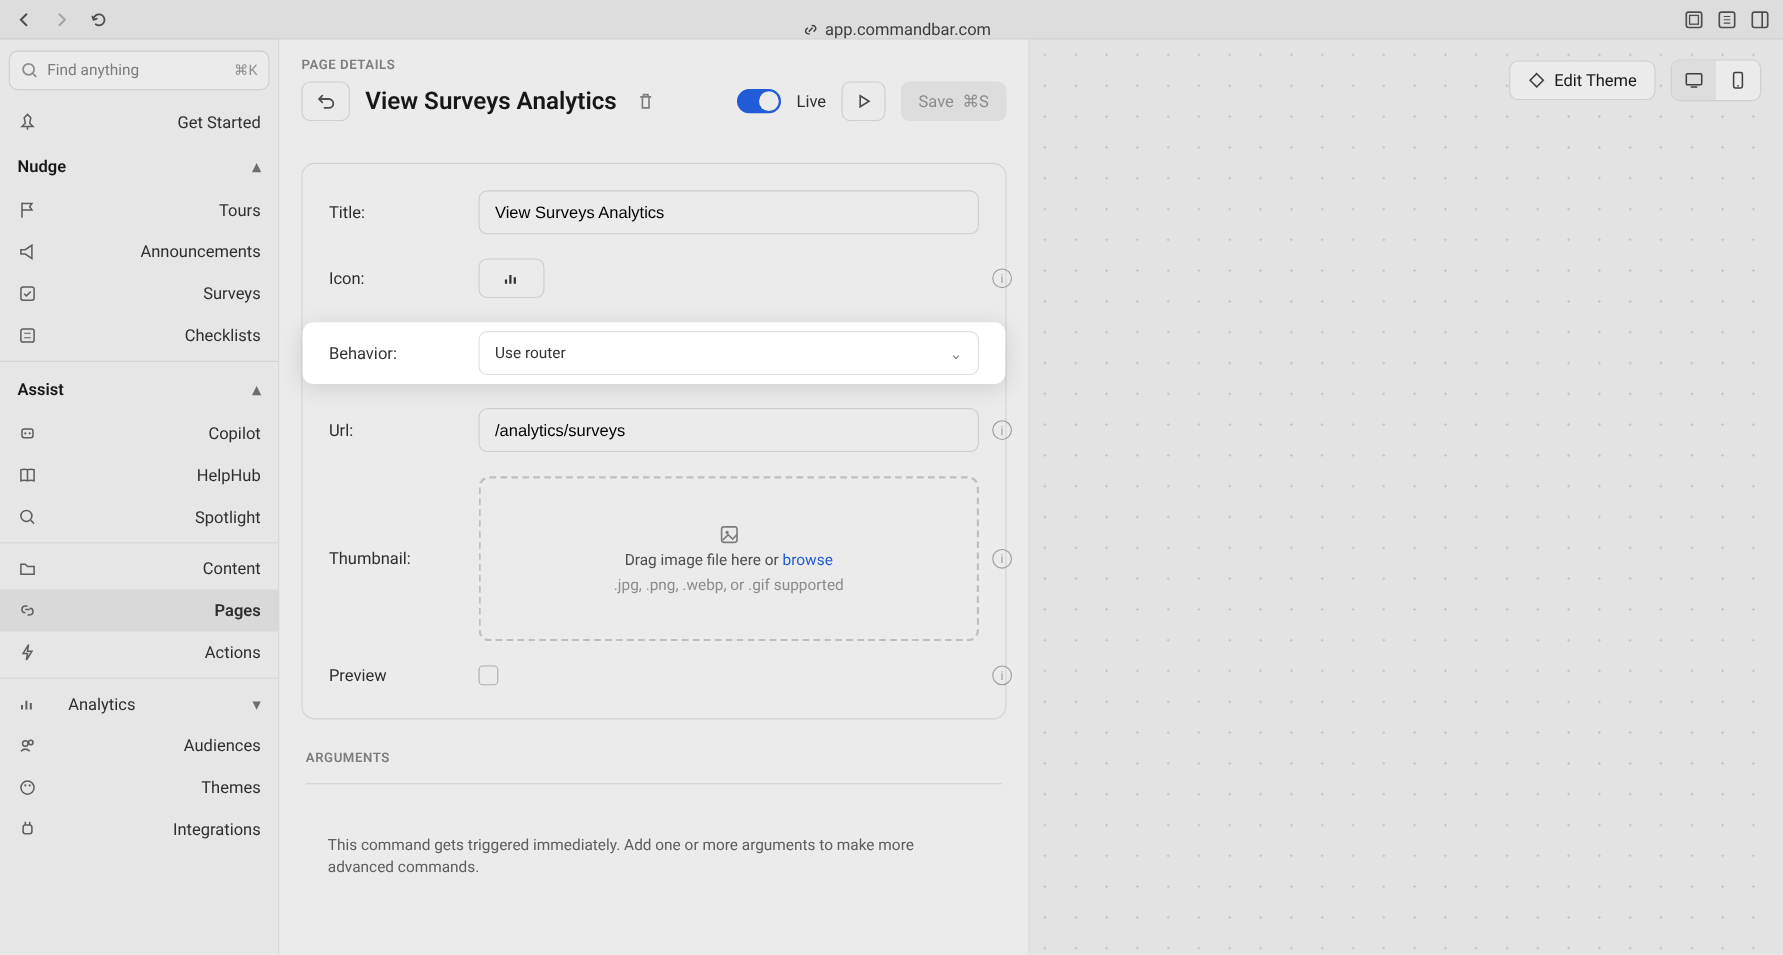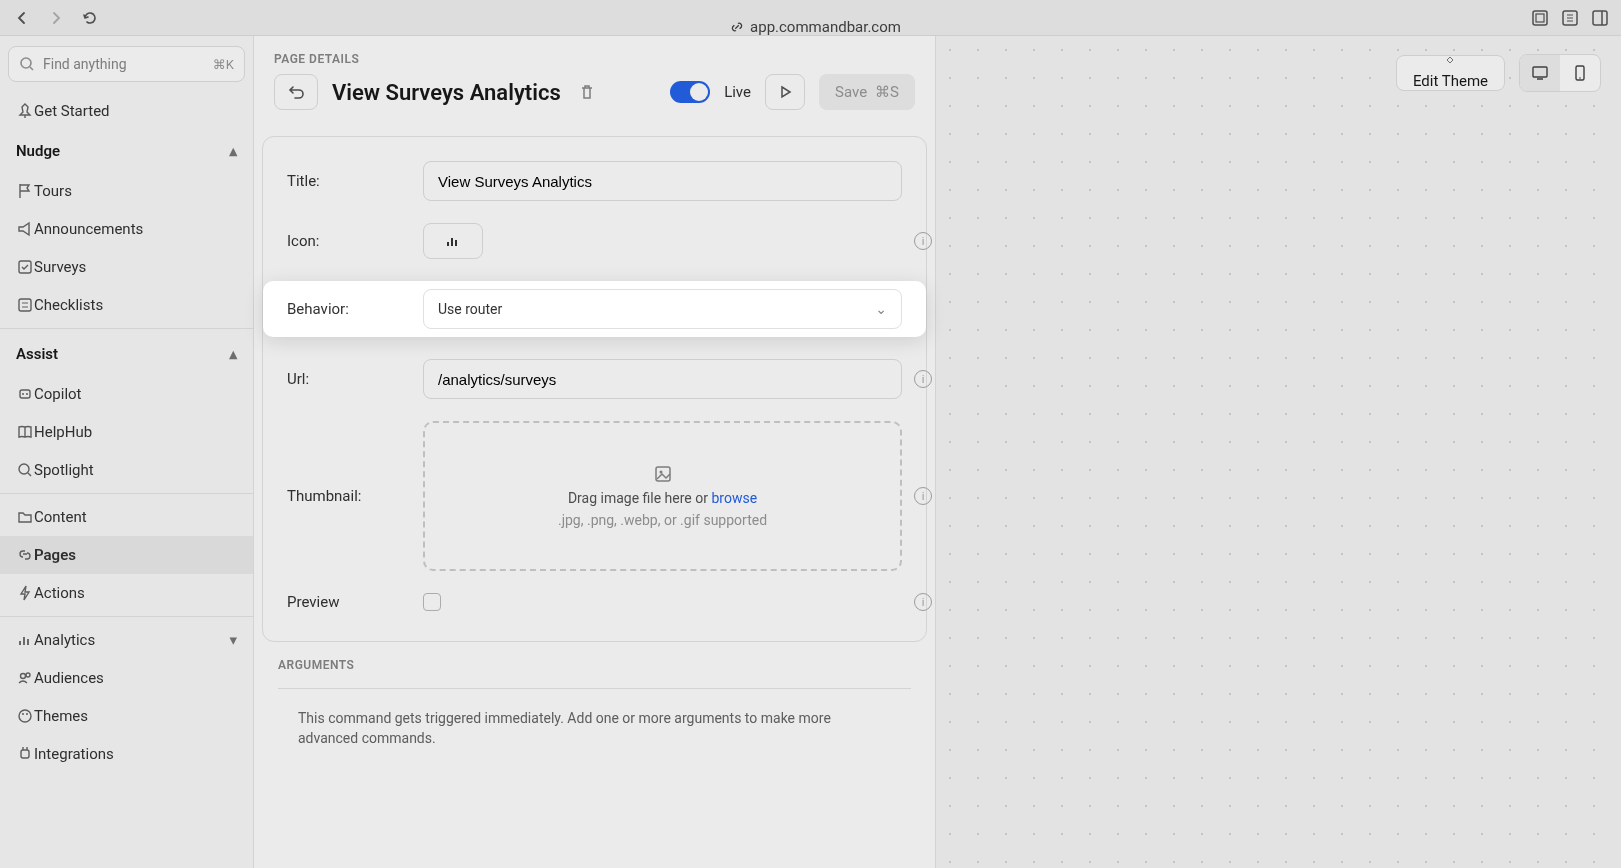--- a/index.html
+++ b/index.html
@@ -52,24 +52,25 @@
   align-items:center;
   padding:15px 10px;
   background:#fff;
   color:#888;
   gap:8px;
 }
 .search-box .shortcut { margin-left:auto; font-size:13px; color:#999; }
 .sb-item {
   display:flex;
   align-items:center;
-  gap:0;
+  gap:28px;
   padding:10px 16px;
   font-size:15px;
   color:#333;
+  justify-content:space-between;
 }
 .sb-item.active { background:#ececec; font-weight:600; }
 .sb-section {
   display:flex;
   align-items:center;
   padding:12px 16px;
   font-weight:600;
   font-size:15px;
 }
 .sb-section .caret { margin-left:auto; color:#777; }
@@ -127,21 +128,21 @@
 .tabs {
   display:flex; gap:28px; padding:0 20px; border-bottom:1px solid #e5e5e5;
   align-items:center;
 }
 .tab { padding:12px 0; font-size:15px; color:#666; display:flex;align-items:center;gap:8px; }
 .tab.active { color:#111; border-bottom:2px solid #111; font-weight:500; }
 .tab .pill { background:#e8e8e8; color:#666; font-size:12px; padding:2px 8px; border-radius:10px; }
 .tabs .flex-spacer { flex:1; }
 .grid-icon { color:#888; }
 .form-card {
-  margin:8px;
+  margin:20px;
   border:1px solid #e5e5e5;
   border-radius:12px;
   padding:24px 24px 8px;
 }
 .form-row {
   display:flex;
   align-items:center;
   gap:20px;
   margin-bottom:22px;
   position:relative;
@@ -184,34 +185,34 @@
 .thumb-drop .browse-link { color:#2563eb;text-align:right; }
 .thumb-drop .hint { color:#999; font-size:14px; }
 .checkbox {
   width:18px; height:18px; border:1.5px solid #bbb; border-radius:4px; background:#fff;
 }
 .arguments-label {
   font-size:12px; font-weight:600; letter-spacing:0.5px; color:#888;
   padding:8px 24px 16px;
 }
 .arguments-divider { height:1px; background:#e5e5e5; margin:0 24px 20px; }
-.arguments-desc { padding:0 44px 20px; color:#666; font-size:14px; line-height:1.4; }
+.arguments-desc { padding:0 44px 20px; color:#666; font-size:14px; line-height:1.4;margin-top:27px; }
 .canvas {
   flex:1;
   background:#f7f7f7;
   background-image: radial-gradient(#d5d5d5 1px, transparent 1px);
   background-size: 28px 28px;
   position:relative;
 }
 .canvas-toolbar {
   position:absolute; top:18px; right:20px; display:flex; gap:14px; align-items:center;
 }
 .edit-theme-btn {
   height:36px; padding:0 16px; border:1px solid #e0e0e0; border-radius:8px;
-  background:#fff; display:flex; align-items:center; gap:8px; font-size:15px;flex-direction:column;
+  background:#fff; display:flex; align-items:center; gap:8px; font-size:15px;
 }
 .device-group { display:flex; border:1px solid #e0e0e0; border-radius:8px; overflow:hidden; background:#fff; }
 .device-btn { width:40px; height:36px; display:flex;align-items:center;justify-content:center; color:#444; }
 .device-btn.active { background:#f0f0f0; }
 svg { display:block; }
 </style>
 </head>
 <body>
 
 <div class="overlay-dim"></div>

